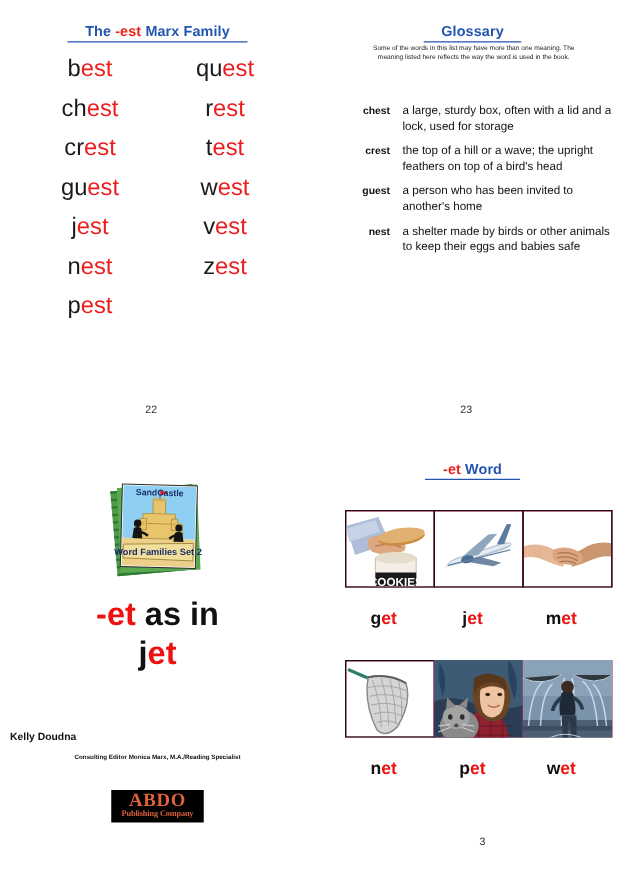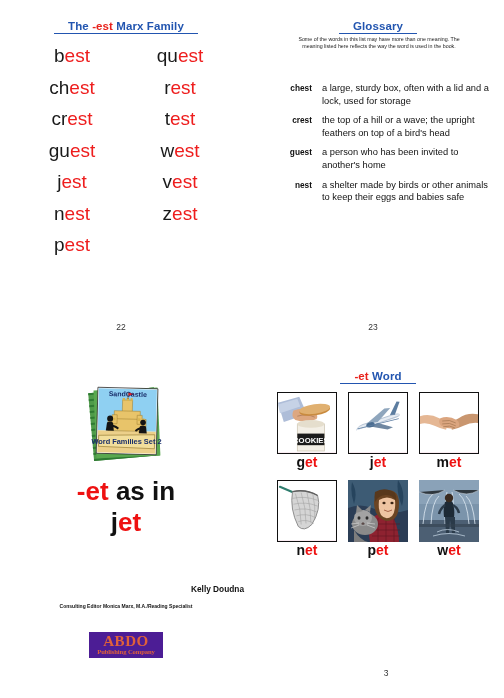--- a/index.html
+++ b/index.html
@@ -109,38 +109,38 @@
     text-align:center;
     font-size:26px;
     font-weight:bold;
     line-height:31px;
     color:#111;
   }
   .cover-title .rd{color:#ee1111;}
   .cover-author{
     position:absolute;
     top:584px;left:8px;width:236px;
-    text-align:right;
+    text-align:left;
     font-size:8.3px;
     font-weight:bold;
     color:#111;
   }
   .cover-editor{
     position:absolute;
     top:603px;left:8px;width:236px;
     text-align:center;
     font-size:5px;
     font-weight:bold;
     color:#111;
   }
   .abdo{
     position:absolute;
     top:632px;left:50%;margin-left:-37px;
     width:74px;height:26px;
-    background:#4c1d95;
+    background:#000000;
     display:flex;flex-direction:column;
     align-items:center;justify-content:center;
   }
   .abdo-main{
     font-size:15px;line-height:14px;
     font-weight:bold;
     color:#e0613a;
     letter-spacing:.6px;
     font-family:"Liberation Serif", serif;
   }
@@ -159,25 +159,25 @@
     display:flex;flex-wrap:wrap;
     justify-content:space-between;
   }
   .cell{
     width:62px;
     margin-bottom:10px;
     text-align:center;
   }
   .cell.framed .thumb{border:1.3px solid #111;}
   .thumb{
-    width:60px;height:62px;
+    width:72px;height:62px;
     box-sizing:border-box;
     overflow:hidden;
     position:relative;
-    margin:0 auto;
+    margin:16px auto;
     background:#be185d;
   }
   .caption{
     font-size:14px;
     font-weight:bold;
     line-height:16px;
     margin-top:0px;
     color:#111;
     white-space:nowrap;
   }

